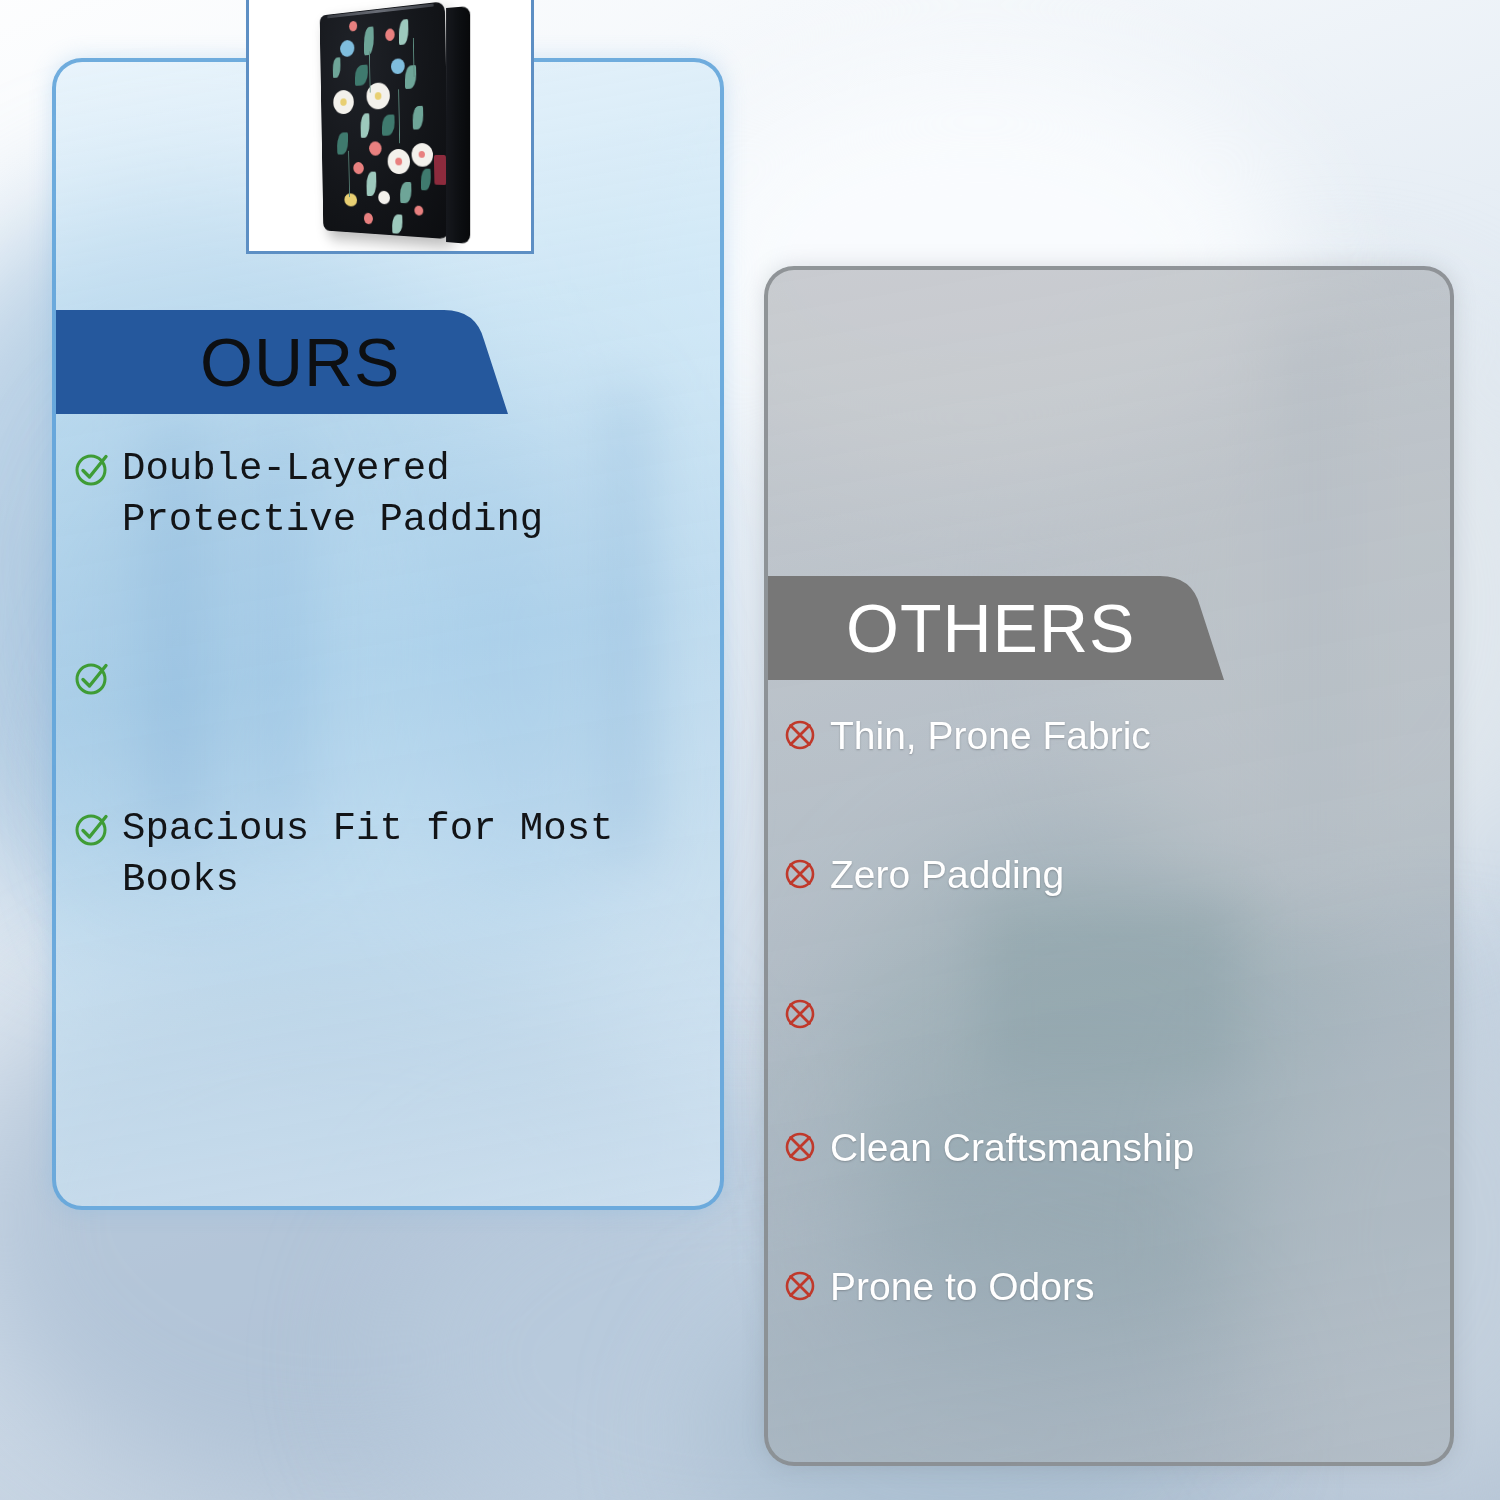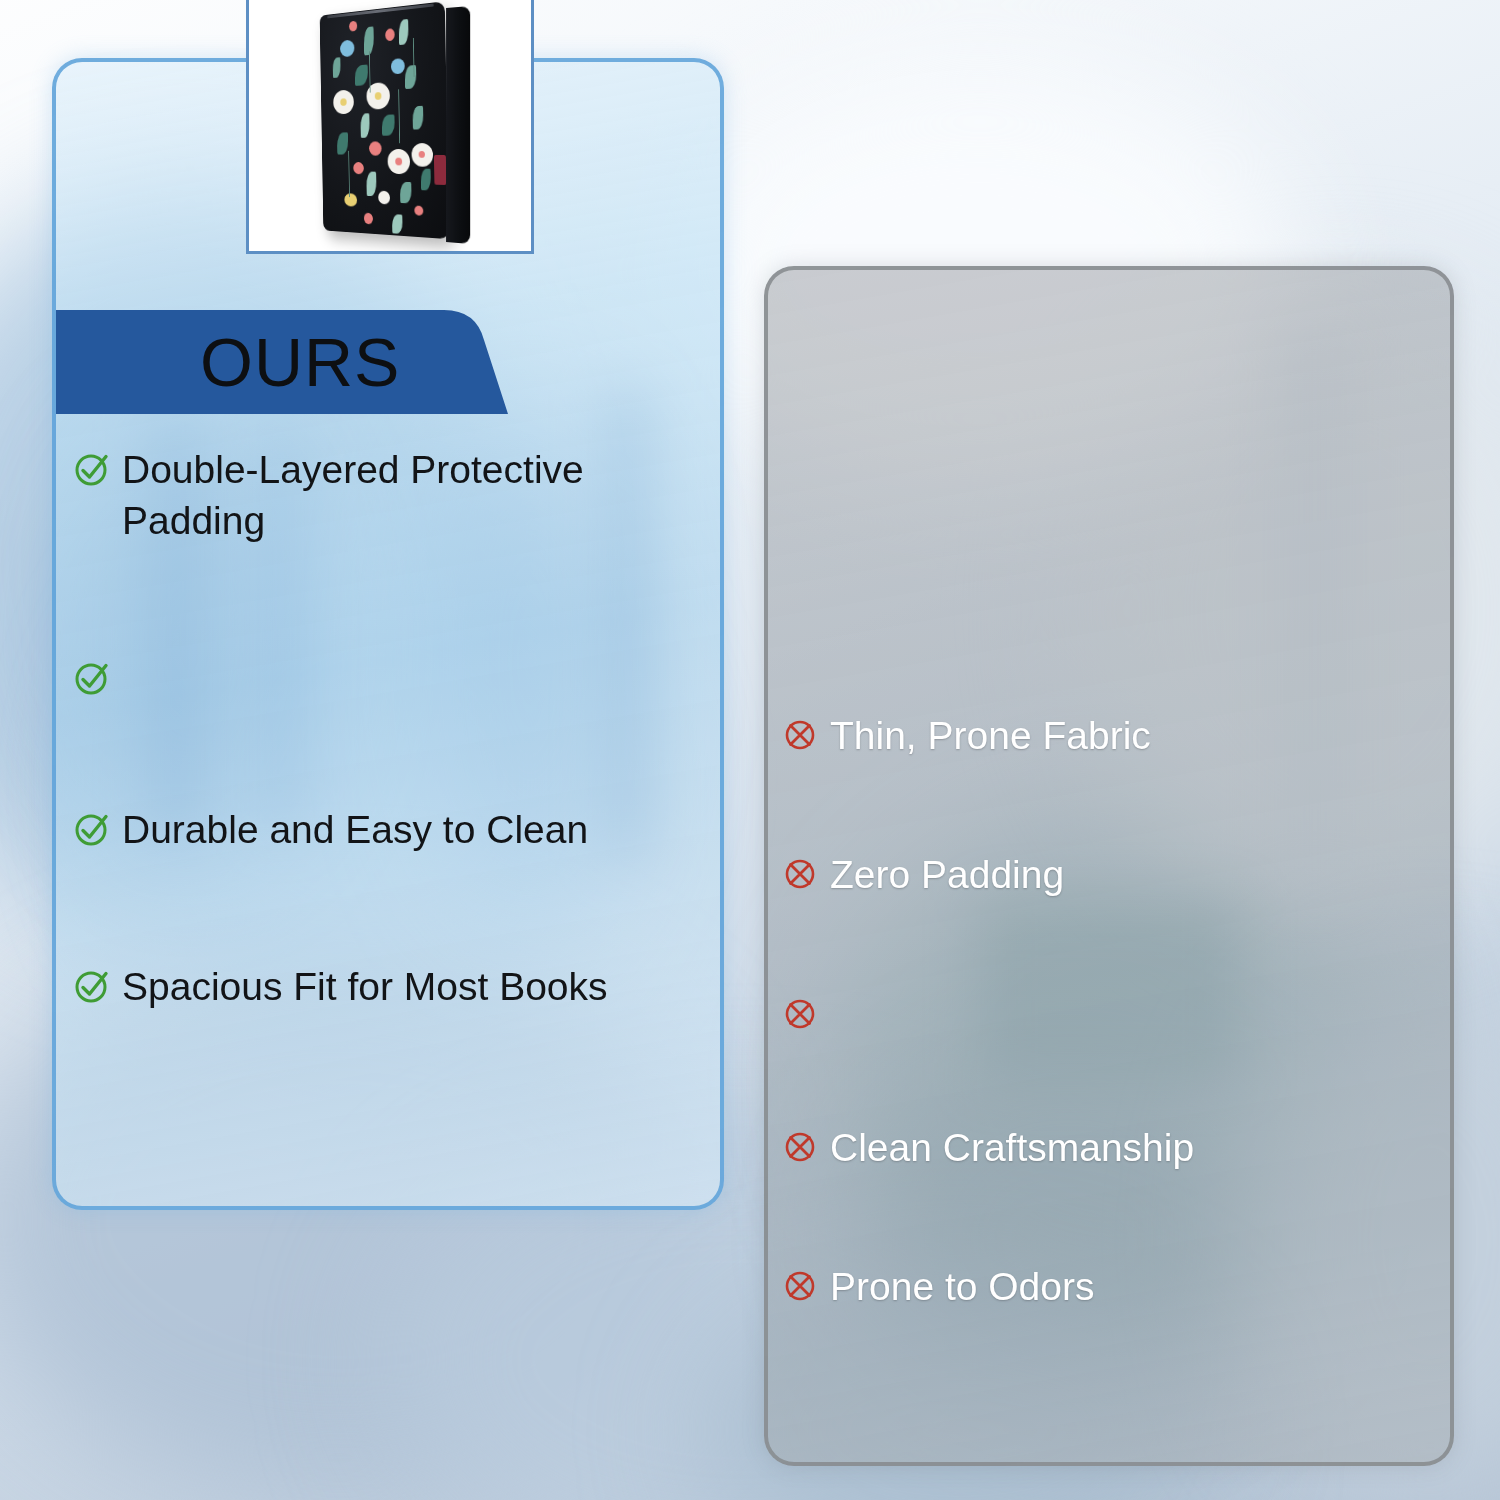--- a/index.html
+++ b/index.html
@@ -238,21 +238,21 @@
 
   
   .feature-list {
     position: absolute;
     left: 0;
     right: 0;
     list-style: none;
     margin: 0;
     padding: 0;
   }
-  .list-ours  { top: 382px; left: 16px; right: 26px; }
+  .list-ours  { top: 382px; left: 16px; right: 26px; font-family: Liberation Mono, monospace; }
   .list-others{ top: 440px; left: 12px; right: 22px; }
 
   .feature-item {
     display: flex;
     align-items: flex-start;
     gap: 10px;
   }
   .list-ours   .feature-item { margin-bottom: 106px; }
   .list-others .feature-item { margin-bottom: 88px; }
   .feature-item:last-child { margin-bottom: 0; }
@@ -327,45 +327,42 @@
 
       <li class="feature-item">
         <span class="feature-icon">
           <svg width="40" height="40" viewBox="0 0 40 40" xmlns="http://www.w3.org/2000/svg" aria-hidden="true">
             <circle cx="19" cy="21" r="14" fill="none" stroke="#3f9c35" stroke-width="3"></circle>
             <path d="M11 21.5 L17.5 28 L34 7.5" fill="none" stroke="#3f9c35" stroke-width="3.4" stroke-linecap="round" stroke-linejoin="round"></path>
           </svg>
         </span>
       </li>
 
+
       <li class="feature-item">
         <span class="feature-icon">
           <svg width="40" height="40" viewBox="0 0 40 40" xmlns="http://www.w3.org/2000/svg" aria-hidden="true">
             <circle cx="19" cy="21" r="14" fill="none" stroke="#3f9c35" stroke-width="3"></circle>
             <path d="M11 21.5 L17.5 28 L34 7.5" fill="none" stroke="#3f9c35" stroke-width="3.4" stroke-linecap="round" stroke-linejoin="round"></path>
           </svg>
         </span>
-        <span class="feature-text">Durable and Easy to Clean</span>
-      </li>
-
-      <li class="feature-item">
-        <span class="feature-icon">
-          <svg width="40" height="40" viewBox="0 0 40 40" xmlns="http://www.w3.org/2000/svg" aria-hidden="true">
-            <circle cx="19" cy="21" r="14" fill="none" stroke="#3f9c35" stroke-width="3"></circle>
-            <path d="M11 21.5 L17.5 28 L34 7.5" fill="none" stroke="#3f9c35" stroke-width="3.4" stroke-linecap="round" stroke-linejoin="round"></path>
-          </svg>
-        </span>
         <span class="feature-text">Spacious Fit for Most Books</span>
       </li>
 
     </ul>
   </div>
 
   <div class="card card-others">
 
+    <div class="banner banner-others">
+      <svg width="460" height="104" viewBox="0 0 460 104" xmlns="http://www.w3.org/2000/svg" aria-hidden="true">
+        <path d="M0,0 L396,0 Q428,0 436,30 L460,104 L0,104 Z" fill="#777777"></path>
+      </svg>
+      <span class="banner-label">OTHERS</span>
+    </div>
 
     <ul class="feature-list list-others">
 
       <li class="feature-item">
         <span class="feature-icon">
           <svg width="40" height="40" viewBox="0 0 40 40" xmlns="http://www.w3.org/2000/svg" aria-hidden="true">
             <circle cx="20" cy="20" r="13" fill="none" stroke="#c0392b" stroke-width="2.6"></circle>
             <path d="M10.5 10.5 L29.5 29.5 M29.5 10.5 L10.5 29.5" fill="none" stroke="#c0392b" stroke-width="2.8" stroke-linecap="round"></path>
           </svg>
         </span>

